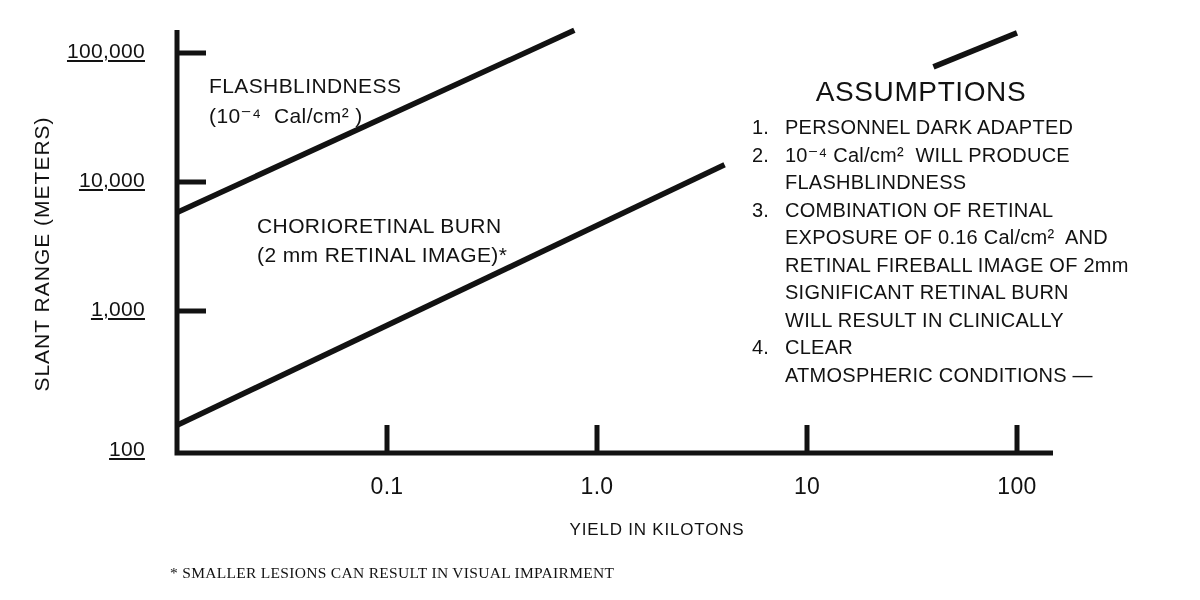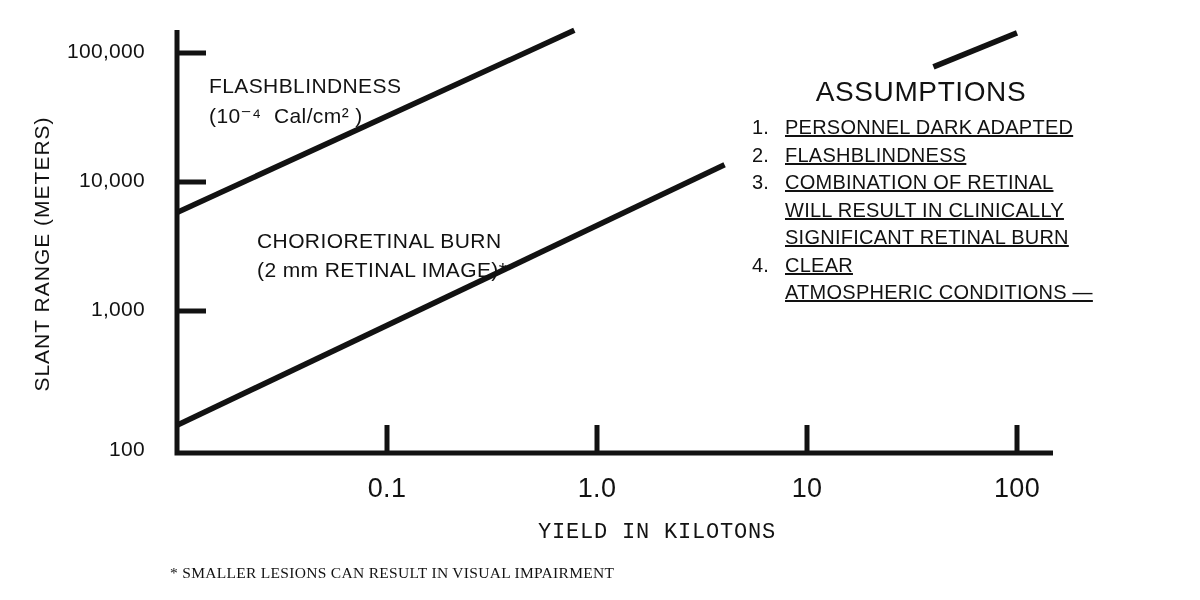--- a/index.html
+++ b/index.html
@@ -6,31 +6,31 @@
   .figure{
     position:relative;width:1200px;height:600px;background:#ffffff;overflow:hidden;
     font-family:"Liberation Sans","DejaVu Sans",sans-serif;color:#121212;
   }
   svg.plot{position:absolute;left:0;top:0;}
   .txt{position:absolute;white-space:nowrap;color:#121212;}
   .y-axis-title{
     left:42px;top:254px;transform:translate(-50%,-50%) rotate(-90deg);
     font-size:21px;letter-spacing:1px;
   }
-  .x-axis-title{left:657px;top:520px;transform:translateX(-50%);font-size:22px;letter-spacing:0.8px;font-family:Liberation Mono, monospace;}
-  .ytick{width:105px;left:40px;text-align:right;font-size:21px;letter-spacing:0.3px;}
-  .xtick{transform:translateX(-50%);font-size:27px;letter-spacing:0.3px;text-align:right;}
+  .x-axis-title{left:657px;top:520px;transform:translateX(-50%);font-size:17px;letter-spacing:0.8px;}
+  .ytick{width:105px;left:40px;text-align:right;font-size:21px;letter-spacing:0.3px;text-decoration:underline;}
+  .xtick{transform:translateX(-50%);font-size:23px;letter-spacing:0.3px;text-align:right;}
   .annot{font-size:21px;letter-spacing:0.4px;line-height:30px;}
   .annot-flash{left:209px;top:71px;}
-  .annot-chorio{left:257px;top:211px;line-height:29px;margin-top:15px;}
+  .annot-chorio{left:257px;top:211px;line-height:29px;}
   .assumptions-title{left:921px;top:76px;transform:translateX(-50%);font-size:28px;letter-spacing:0.6px;}
   .assumptions-list{position:absolute;left:752px;top:114px;}
   .as-item{display:flex;font-size:20px;letter-spacing:0.25px;line-height:27.5px;}
   .as-num{width:33px;flex:0 0 33px;}
-  .as-lines div{white-space:nowrap;text-decoration:underline;}
+  .as-lines div{white-space:nowrap;}
   .footnote{left:170px;top:564px;font-size:15.5px;letter-spacing:0.3px;font-family:Liberation Serif, serif;}
 </style>
 </head>
 <body>
 
 <div class="figure">
 
   <svg class="plot" id="plot-svg" width="1200" height="600" viewBox="0 0 1200 600">
       <path d="M 177 30 L 177 453 L 1053 453" stroke="#121212" stroke-width="5" fill="none" stroke-linejoin="miter"></path>
       <path d="M 177 311 L 206 311" stroke="#121212" stroke-width="5" fill="none" stroke-linecap="butt"></path>
@@ -64,29 +64,32 @@
   <div class="assumptions-list" id="assumptions-list">
       <div class="as-item">
         <div class="as-num">1.</div>
         <div class="as-lines">
           <div>PERSONNEL DARK ADAPTED</div>
         </div>
       </div>
       <div class="as-item">
         <div class="as-num">2.</div>
         <div class="as-lines">
+          <div>10⁻⁴ Cal/cm²&nbsp; WILL PRODUCE</div>
           <div>FLASHBLINDNESS</div>
         </div>
       </div>
       <div class="as-item">
         <div class="as-num">3.</div>
         <div class="as-lines">
           <div>COMBINATION OF RETINAL</div>
+          <div>EXPOSURE OF 0.16 Cal/cm²&nbsp; AND</div>
+          <div>RETINAL FIREBALL IMAGE OF 2mm</div>
+          <div>SIGNIFICANT RETINAL BURN</div>
           <div>WILL RESULT IN CLINICALLY</div>
-          <div>SIGNIFICANT RETINAL BURN</div>
         </div>
       </div>
       <div class="as-item">
         <div class="as-num">4.</div>
         <div class="as-lines">
           <div>CLEAR</div>
           <div>ATMOSPHERIC CONDITIONS —</div>
         </div>
       </div>
     </div>

